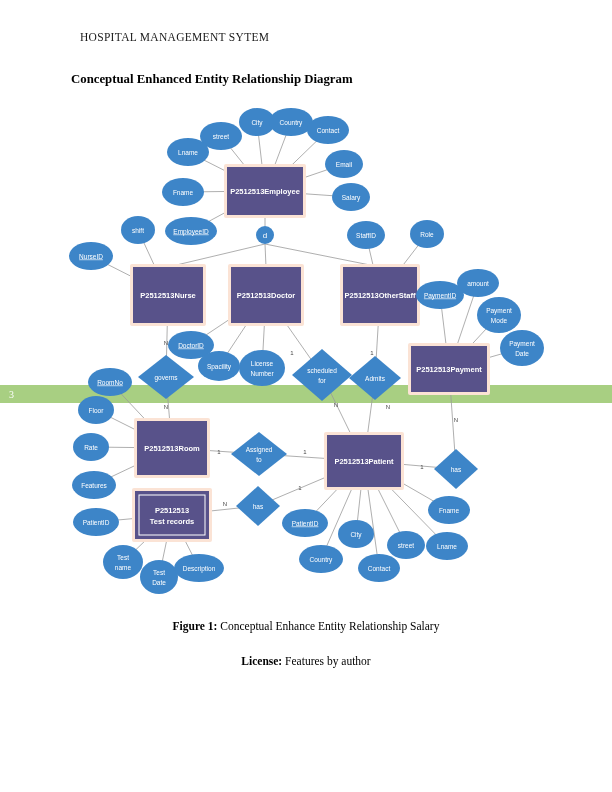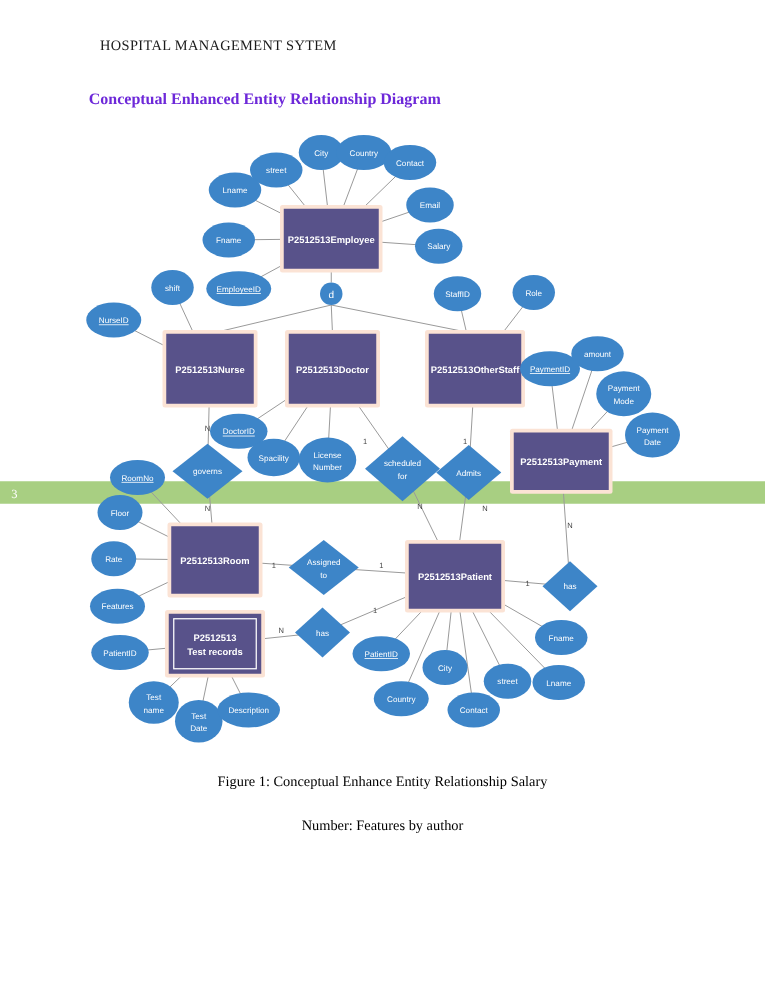--- a/index.html
+++ b/index.html
@@ -32,21 +32,21 @@
     color: #1a1a1a;
     white-space: nowrap;
   }
   .doc-title {
     position: absolute;
     left: 71px;
     top: 72px;
     font-family: "Liberation Serif", serif;
     font-size: 12.8px;
     font-weight: bold;
-    color: #6d28d9;
+    color: #000000;
     white-space: nowrap;
   }
   .figure-area {
     position: absolute;
     left: 0;
     top: 98px;
     width: 612px;
     height: 512px;
   }
   svg.erd {
@@ -59,21 +59,21 @@
   .caption {
     position: absolute;
     width: 612px;
     text-align: center;
     font-family: "Liberation Serif", serif;
     font-size: 11.5px;
     color: #000000;
   }
   #figure-caption { top: 620px; }
   #source-caption { top: 655px; }
-  .cap-label { font-weight: normal; text-align: right; }
+  .cap-label { font-weight: bold; text-align: right; }
 </style>
 </head>
 <body>
 
 <div class="page">
 
   <div class="running-head">HOSPITAL MANAGEMENT SYTEM</div>
   <div class="doc-title">Conceptual Enhanced Entity Relationship Diagram</div>
 
   <div class="figure-area">
@@ -369,16 +369,16 @@
           <text x="422" y="371" fill="#444444" font-size="6" text-anchor="middle" font-family="&quot;Liberation Sans&quot;, sans-serif">1</text>
         </g>
       </svg>
   </div>
 
   <div class="caption" id="figure-caption">
     <span class="cap-label">Figure 1:</span><span> Conceptual Enhance Entity Relationship Salary</span>
   </div>
 
   <div class="caption" id="source-caption">
-    <span class="cap-label">Number:</span><span> Features by author</span>
+    <span class="cap-label">License:</span><span> Features by author</span>
   </div>
 
 </div>
 
 </body></html>

